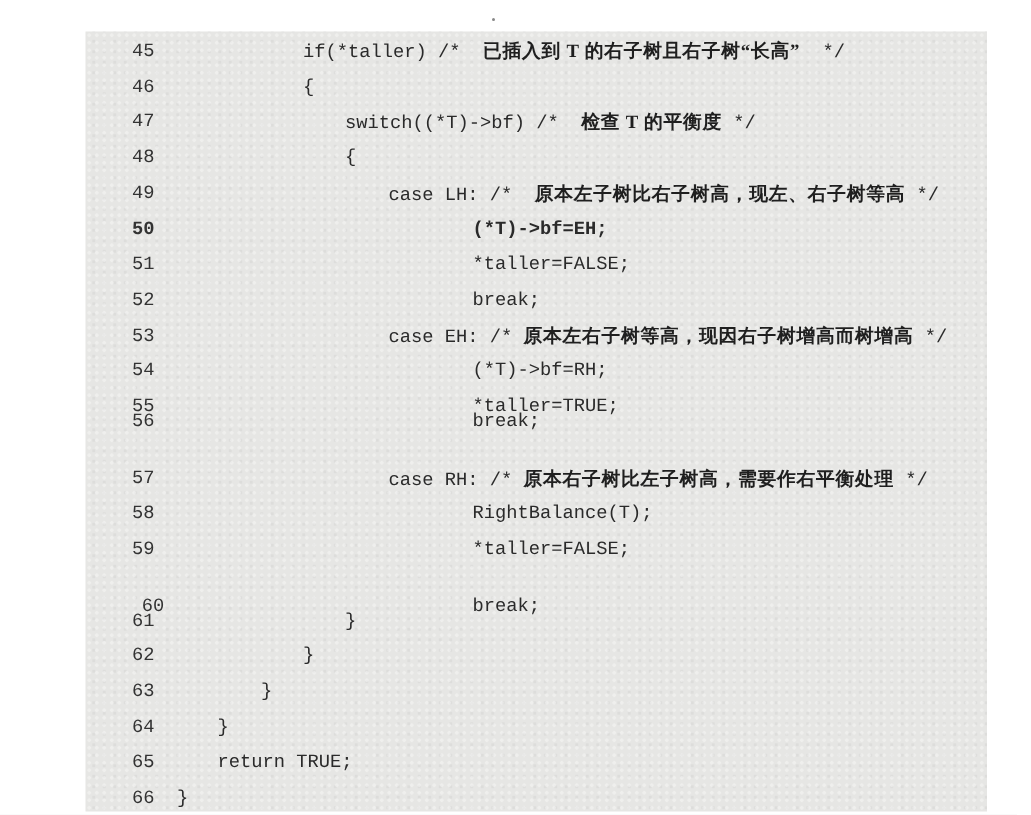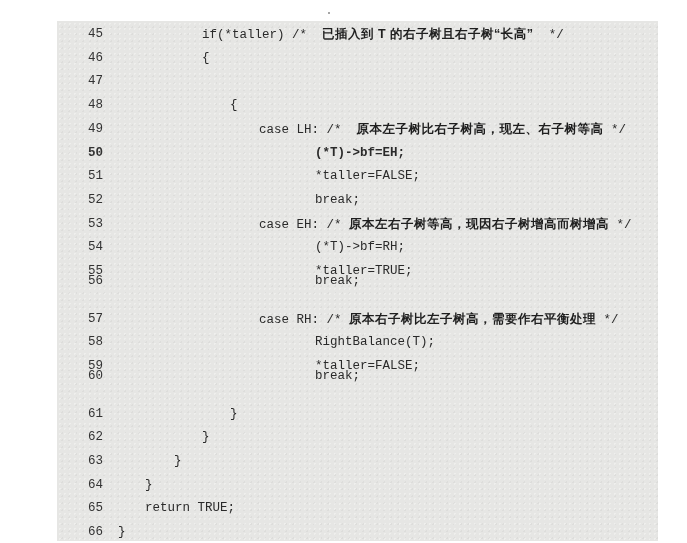--- a/index.html
+++ b/index.html
@@ -59,50 +59,50 @@
       color: #333;
     }
     .line-code {
       position: absolute;
       top: 0;
     }
     .code-part {
       font-family: "Liberation Mono", "DejaVu Sans Mono", monospace;
     }
     .comment-cn {
-      font-family: Liberation Sans, sans-serif;
+      font-family: Liberation Serif, serif;
       font-weight: bold;
       font-size: 12.5px;
       color: #1f1f1f;
       letter-spacing: 0.5px;
     }
   </style>
 </head>
 <body>
 
 <div class="page">
   <div class="speck"></div>
   <div class="code-panel">
     <div id="lines-container">
         <div class="code-line" style="top: 1px;"><span class="line-number">45</span><span class="line-code" style="left: 145px;"><span class="code-part">if(*taller) /*  </span><span class="comment-cn">已插入到 T 的右子树且右子树“长高”</span><span class="code-part">  */</span></span></div>
         <div class="code-line" style="top: 24.72px;"><span class="line-number">46</span><span class="line-code" style="left: 145px;"><span class="code-part">{</span></span></div>
-        <div class="code-line" style="top: 48.44px;"><span class="line-number">47</span></div>
+        <div class="code-line" style="top: 48.44px;"><span class="line-number">47</span><span class="line-code" style="left: 173px;"><span class="code-part">switch((*T)-&gt;bf) /*  </span><span class="comment-cn">检查 T 的平衡度</span><span class="code-part"> */</span></span></div>
         <div class="code-line" style="top: 72.16px;"><span class="line-number">48</span><span class="line-code" style="left: 173px;"><span class="code-part">{</span></span></div>
         <div class="code-line" style="top: 95.88px;"><span class="line-number">49</span><span class="line-code" style="left: 202px;"><span class="code-part">case LH: /*  </span><span class="comment-cn">原本左子树比右子树高，现左、右子树等高</span><span class="code-part"> */</span></span></div>
         <div class="code-line" style="top: 119.6px; font-weight: bold;"><span class="line-number">50</span><span class="line-code" style="left: 258px;"><span class="code-part">(*T)-&gt;bf=EH;</span></span></div>
         <div class="code-line" style="top: 143.32px;"><span class="line-number">51</span><span class="line-code" style="left: 258px;"><span class="code-part">*taller=FALSE;</span></span></div>
         <div class="code-line" style="top: 167.04px;"><span class="line-number">52</span><span class="line-code" style="left: 258px;"><span class="code-part">break;</span></span></div>
         <div class="code-line" style="top: 190.76px;"><span class="line-number">53</span><span class="line-code" style="left: 202px;"><span class="code-part">case EH: /* </span><span class="comment-cn">原本左右子树等高，现因右子树增高而树增高</span><span class="code-part"> */</span></span></div>
         <div class="code-line" style="top: 214.48px;"><span class="line-number">54</span><span class="line-code" style="left: 258px;"><span class="code-part">(*T)-&gt;bf=RH;</span></span></div>
         <div class="code-line" style="top: 238.2px;"><span class="line-number">55</span><span class="line-code" style="left: 258px;"><span class="code-part">*taller=TRUE;</span></span></div>
         <div class="code-line" style="top: 248px;"><span class="line-number">56</span><span class="line-code" style="left: 258px;"><span class="code-part">break;</span></span></div>
         <div class="code-line" style="top: 285.64px;"><span class="line-number">57</span><span class="line-code" style="left: 202px;"><span class="code-part">case RH: /* </span><span class="comment-cn">原本右子树比左子树高，需要作右平衡处理</span><span class="code-part"> */</span></span></div>
         <div class="code-line" style="top: 309.36px;"><span class="line-number">58</span><span class="line-code" style="left: 258px;"><span class="code-part">RightBalance(T);</span></span></div>
         <div class="code-line" style="top: 333.08px;"><span class="line-number">59</span><span class="line-code" style="left: 258px;"><span class="code-part">*taller=FALSE;</span></span></div>
-        <div class="code-line" style="top: 343px;"><span class="line-number">60</span><span class="line-code" style="left: 258px;"><span class="code-part">break;</span></span></div>
+        <div class="code-line" style="top: 371px; text-align: center;"><span class="line-number">60</span><span class="line-code" style="left: 258px;"><span class="code-part">break;</span></span></div>
         <div class="code-line" style="top: 380.52px;"><span class="line-number">61</span><span class="line-code" style="left: 173px;"><span class="code-part">}</span></span></div>
         <div class="code-line" style="top: 404.24px;"><span class="line-number">62</span><span class="line-code" style="left: 145px;"><span class="code-part">}</span></span></div>
         <div class="code-line" style="top: 427.96px;"><span class="line-number">63</span><span class="line-code" style="left: 117px;"><span class="code-part">}</span></span></div>
         <div class="code-line" style="top: 451.68px;"><span class="line-number">64</span><span class="line-code" style="left: 88px;"><span class="code-part">}</span></span></div>
         <div class="code-line" style="top: 475.4px;"><span class="line-number">65</span><span class="line-code" style="left: 88px;"><span class="code-part">return TRUE;</span></span></div>
         <div class="code-line" style="top: 499.12px;"><span class="line-number">66</span><span class="line-code" style="left: 61px;"><span class="code-part">}</span></span></div>
       </div>
   </div>
 </div>
 

